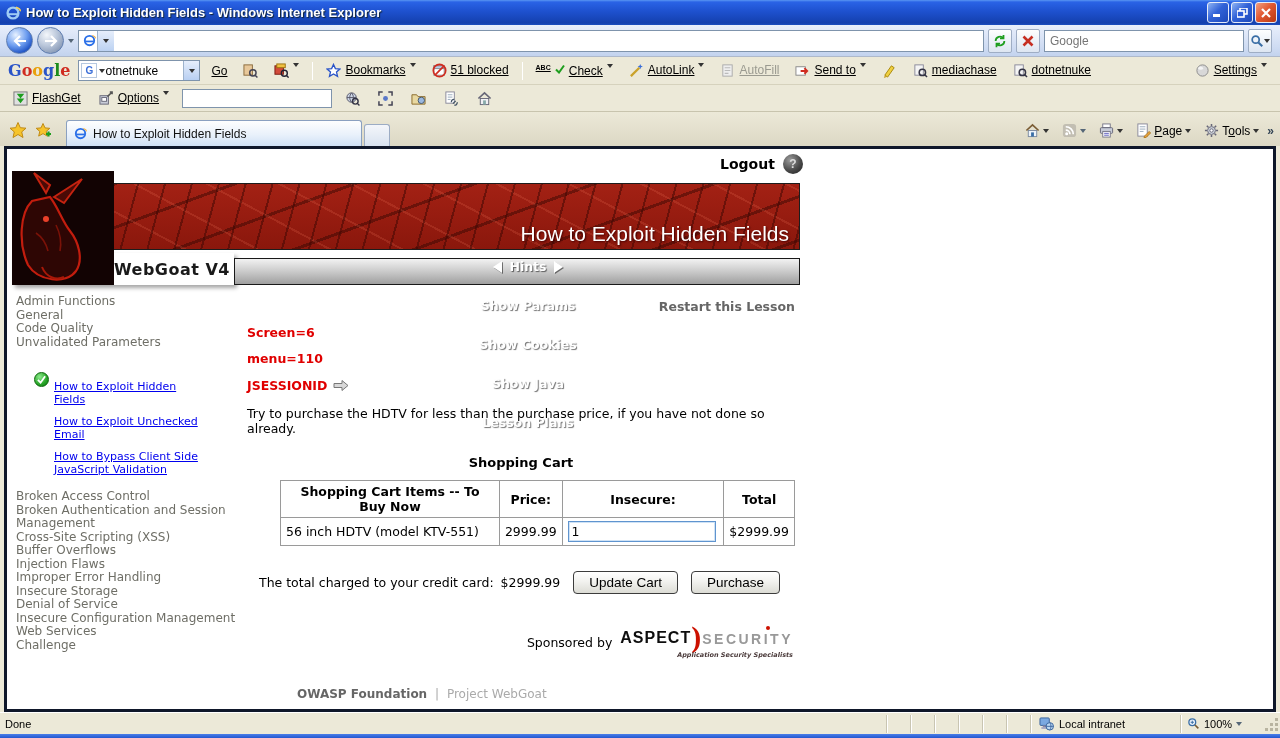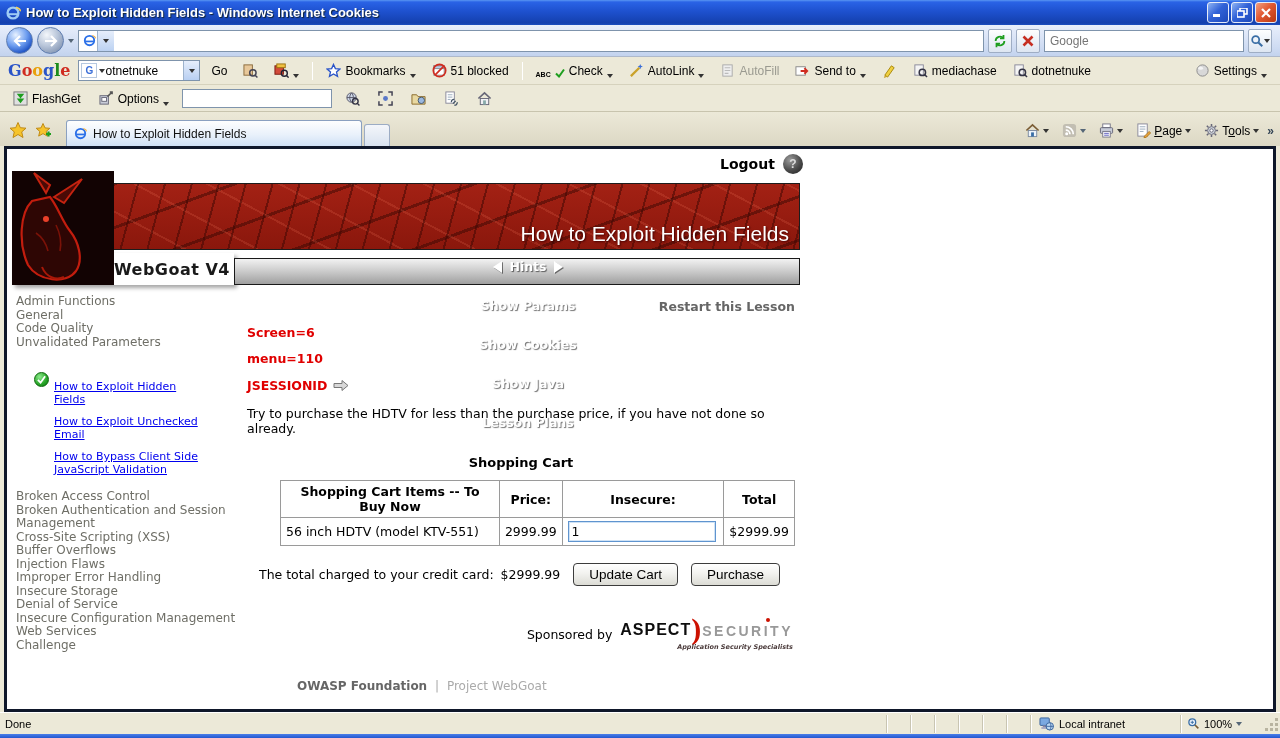--- a/index.html
+++ b/index.html
@@ -38,21 +38,21 @@
   
   #gtoolbar { height:28px; background:#ece9d8; border-bottom:1px solid #d6d2bd; display:flex; align-items:center; gap:6px;
     padding:0 8px; font-size:12px; }
   .glogo { font-weight:bold; font-size:16px; letter-spacing:0; margin-right:2px; font-family:"DejaVu Serif",serif; }
   .gcombo { display:flex; align-items:center; height:21px; border:1px solid #7f94ac; background:#fff; }
   .gcombo .gicon { width:16px; height:15px; border:1px solid #b6c8e0; margin:0 2px; display:flex; align-items:center; justify-content:center;
     font-size:10px; font-weight:bold; color:#3a6ed8; }
   .gcombo input { width:78px; border:none; outline:none; font-size:12px; font-family:"Liberation Sans",sans-serif; }
   .gcombo .dropbtn { width:16px; height:19px; background:linear-gradient(180deg,#e6eefb,#b8cff2); border-left:1px solid #9db2cc;
     display:flex; align-items:center; justify-content:center; }
-  .tbitem { display:flex; align-items:flex-end; gap:4px; padding:2px 4px; border:1px solid transparent; border-radius:2px; white-space:nowrap; }
+  .tbitem { display:flex; align-items:flex-start; gap:4px; padding:2px 4px; border:1px solid transparent; border-radius:2px; white-space:nowrap;text-decoration:underline; }
   .tbitem.gray { color:#9a9a90; }
   .vsep { width:1px; height:18px; background:#b9b5a0; border-right:1px solid #fff; margin:0 2px; flex:none; }
   .spacer { flex:1; }
   .ico14 { width:15px; height:15px; flex:none; }
 
   
   #fgtoolbar { height:27px; background:#ece9d8; border-bottom:1px solid #c8c4ae; display:flex; align-items:center; gap:8px;
     padding:0 8px; font-size:12px; }
   #fgtoolbar input { width:150px; height:19px; border:1px solid #7f94ac; font-size:12px; padding:0 3px; outline:none;
     font-family:"Liberation Sans",sans-serif;}
@@ -119,21 +119,21 @@
   .cart-title { margin-top:19px; text-align:center; font-weight:bold; font-size:13px; }
   table.cart { border-collapse:collapse; margin:10px 0 0 33px; }
   table.cart th, table.cart td { border:1px solid #9a9a9a; font-size:12.5px; padding:3px 5px; }
   table.cart th { font-weight:bold; text-align:center; }
   td.itemcell { width:224px; }
   td.pricecell { width:54px; }
   td.qtycell { width:160px; }
   td.totalcell { width:62px; }
   #qtyinput { width:148px; height:21px; border:1px solid #5f94cf; box-shadow:inset 0 0 0 1px #cfe2f5;
     font-size:12.5px; padding:0 3px; font-family:"DejaVu Sans",sans-serif; outline:none; }
-  .totalrow { display:flex; align-items:center; margin-top:17px; padding-left:12px; }
+  .totalrow { display:flex; align-items:center; margin-top:25px; padding-left:12px; }
   .totalrow .tv { margin-left:7px; }
   .xpbtn { margin-left:13px; font-size:13.5px; font-family:"Liberation Sans",sans-serif; padding:3px 15px;
     background:linear-gradient(180deg,#ffffff,#f2f2ef 45%,#dcdcd5); border:1px solid #3c3c3c; border-radius:4px; cursor:pointer; }
   .sponsor { margin-top:33px; display:flex; justify-content:flex-end; align-items:flex-start; gap:8px; padding-right:2px; }
   .sponsor .pfx { margin-top:8px; font-size:12.5px; }
   .aspectlogo { display:flex; align-items:flex-end; position:relative; padding-bottom:10px; }
   .aspectlogo .bold { font-weight:800; font-size:16px; letter-spacing:1px; color:#0d0d0d; font-family:"Liberation Sans",sans-serif; }
   .aspectlogo .paren { color:#cc1100; font-size:30px; font-weight:bold; line-height:20px; margin:0 1px 0 0; font-family:"Liberation Serif",serif; }
   .aspectlogo .graypart { color:#999; font-weight:800; font-size:14px; letter-spacing:2.5px; font-family:"Liberation Sans",sans-serif; }
   .sec-i { position:relative; }
@@ -161,21 +161,21 @@
 </style>
 </head>
 <body>
 
 <div id="titlebar">
   <svg class="ie-ico" viewBox="0 0 16 16">
     <circle cx="8" cy="8" r="5.4" fill="none" stroke="#9ecbf5" stroke-width="2.4"></circle>
     <path d="M2.6 9.2h10.8" stroke="#9ecbf5" stroke-width="2"></path>
     <path d="M11 2.2c3.2 1 4.6 2.6 4 4" stroke="#ffd24a" stroke-width="1.6" fill="none"></path>
   </svg>
-  <div class="title-text">How to Exploit Hidden Fields - Windows Internet Cookies</div>
+  <div class="title-text">How to Exploit Hidden Fields - Windows Internet Explorer</div>
   <div class="winbtn">
     <svg width="10" height="9" viewBox="0 0 10 9">
         <rect x="0" y="6" width="7" height="3" fill="#fff"></rect>
       </svg>
   </div>
   <div class="winbtn">
     <svg width="11" height="10" viewBox="0 0 11 10">
       <rect x="3" y="0" width="7" height="6" fill="none" stroke="#fff" stroke-width="1.6"></rect>
       <rect x="0" y="3" width="7" height="6" fill="#2a5bd8" stroke="#fff" stroke-width="1.6"></rect>
     </svg>

